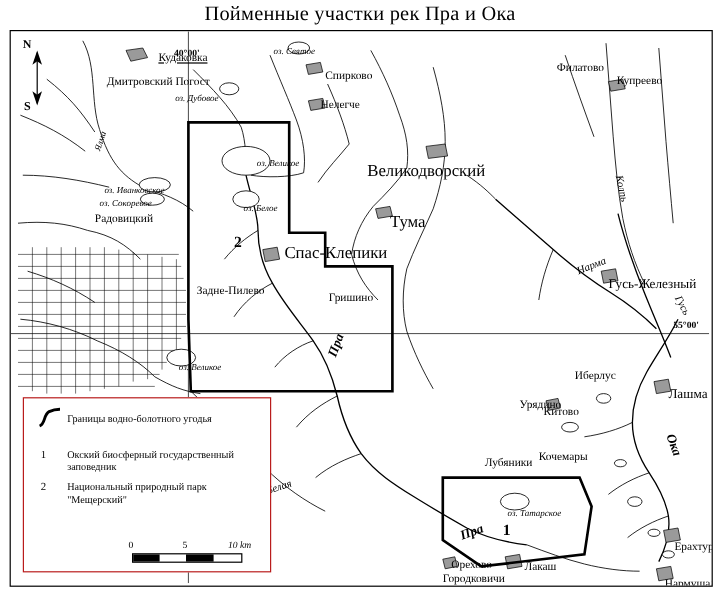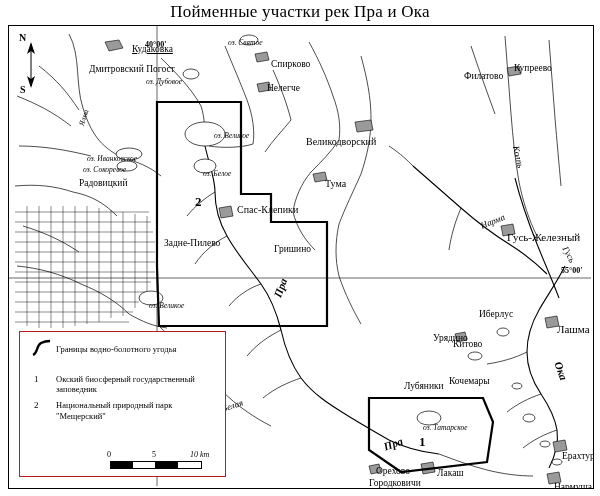--- a/index.html
+++ b/index.html
@@ -16,21 +16,21 @@
   
   #map{
     position:absolute;left:8px;top:25px;width:584px;height:462px;
     border:1px solid #000;background:#fff;overflow:hidden;
   }
   #mapsvg{position:absolute;left:0;top:0;}
 
   
   .lbl{position:absolute;white-space:nowrap;font-family:"Liberation Serif",serif;color:#000;}
   .town{font-size:11px;}
-  .town.big{font-size:10px;}
+  .town.big{font-size:14px;}
   .town.sm{font-size:9.5px;}
   .hydro{font-size:7.5px;font-style:italic;}
   .hydro.mid{font-size:9px;font-style:italic;}
   .hydro.big{font-size:11px;font-style:italic;font-weight:bold;}
   .grid-lbl{font-size:8px;font-weight:bold;}
   .num{font-size:13px;font-weight:bold;}
 
   
   #compass{position:absolute;left:10px;top:6px;width:26px;height:66px;}
   #compass .n{position:absolute;left:0;top:0;font-size:10px;font-weight:bold;}
@@ -217,21 +217,21 @@
     <div class="lbl grid-lbl" style="left:552px;top:240px;">55°00'</div>
 
     <div class="lbl num" style="left:186px;top:168px;">2</div>
     <div class="lbl num" style="left:410px;top:408px;">1</div>
 
     <div id="settlements">
         <div class="lbl town sm" style="left: 123px; top: 18px; text-decoration: underline;">Кудаковка</div>
         <div class="lbl town sm" style="left: 80px; top: 38px;">Дмитровский Погост</div>
         <div class="lbl town sm" style="left: 262px; top: 33px;">Спирково</div>
         <div class="lbl town sm" style="left: 258px; top: 57px;">Нелегче</div>
-        <div class="lbl town sm" style="left: 455px; top: 45px;">Филатово</div>
+        <div class="lbl town sm" style="left: 455px; top: 26px;">Филатово</div>
         <div class="lbl town sm" style="left: 505px; top: 37px;">Купреево</div>
         <div class="lbl town big" style="left: 297px; top: 110px;">Великодворский</div>
         <div class="lbl town big" style="left: 316px; top: 152px;">Тума</div>
         <div class="lbl town big" style="left: 228px; top: 178px;">Спас-Клепики</div>
         <div class="lbl town sm" style="left: 70px; top: 152px;">Радовицкий</div>
         <div class="lbl town sm" style="left: 155px; top: 212px;">Задне-Пилево</div>
         <div class="lbl town sm" style="left: 265px; top: 218px;">Гришино</div>
         <div class="lbl town" style="left: 498px; top: 205px;">Гусь-Железный</div>
         <div class="lbl town" style="left: 548px; top: 297px;">Лашма</div>
         <div class="lbl town sm" style="left: 470px; top: 283px;">Иберлус</div>

